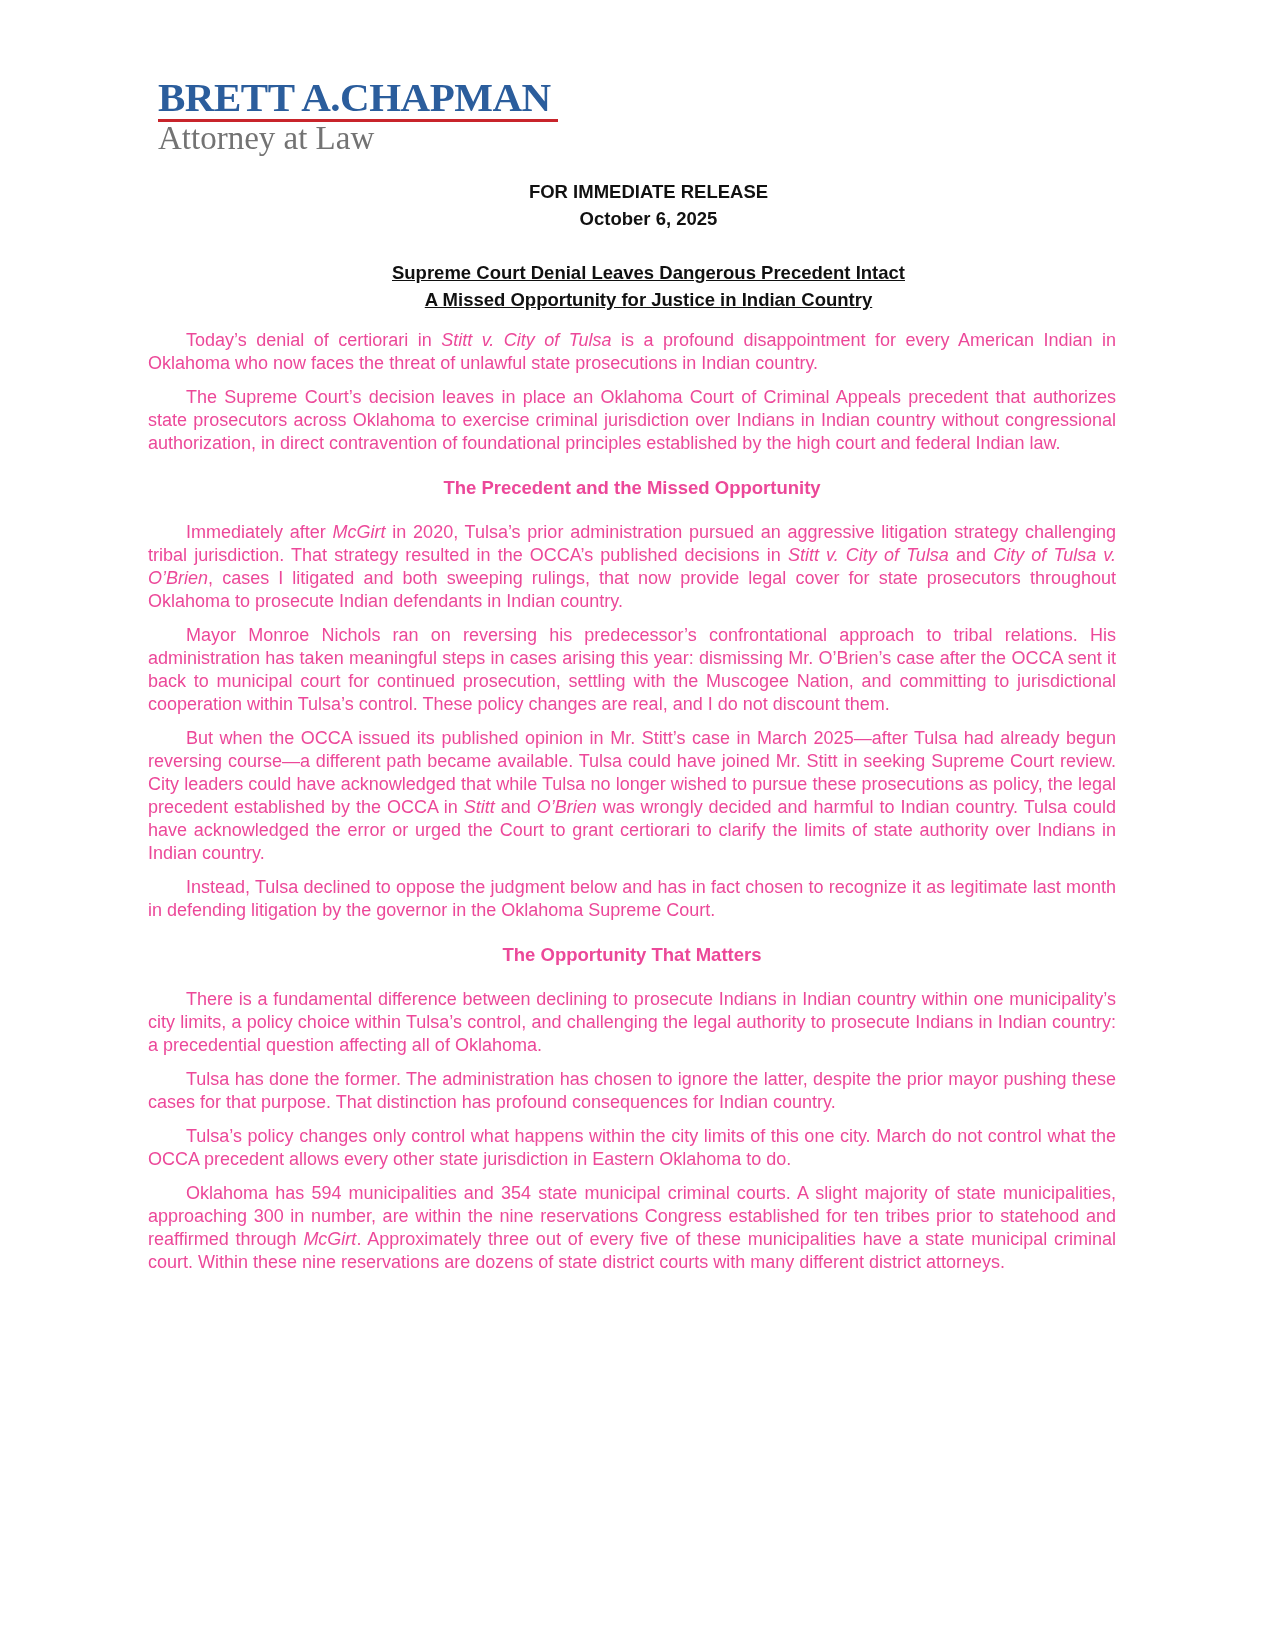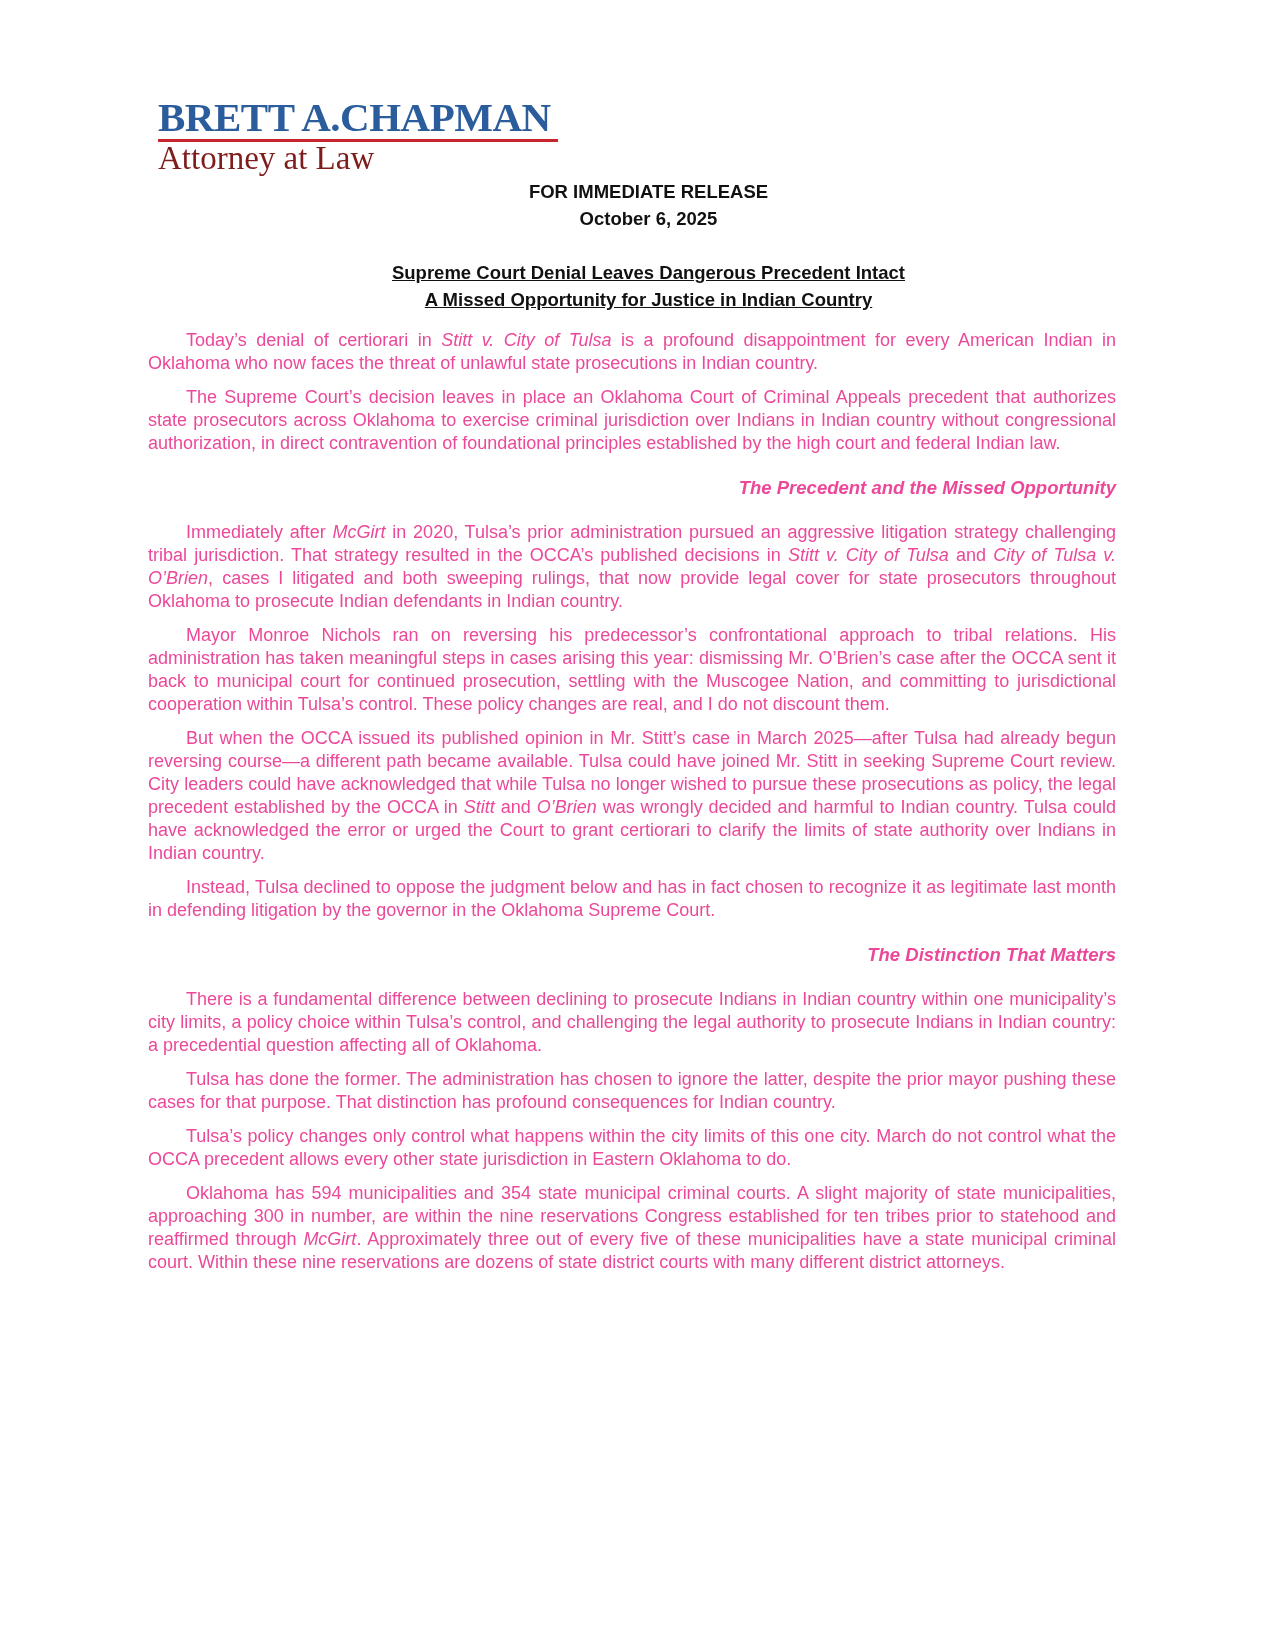--- a/index.html
+++ b/index.html
@@ -1,35 +1,35 @@
 <!DOCTYPE html>
 <html><head>
 <meta charset="utf-8">
 <style>
   html, body { margin: 0; padding: 0; background: #ffffff; }
   body { width: 1265px; height: 1637px; position: relative; overflow: hidden; color: #111; }
-  .letterhead { position: absolute; left: 158px; top: 76px; width: 420px; margin-top: 20px; }
+  .letterhead { position: absolute; left: 158px; top: 76px; width: 420px; }
   .lh-name {
     font-family: "Liberation Serif", serif; font-weight: bold; font-size: 41px;
     color: #2b5d9c; letter-spacing: -0.5px; line-height: 42px; white-space: nowrap;
   }
   .lh-rule { height: 3px; background: #c8242b; width: 400px; margin-top: 1px; }
   .lh-sub {
-    font-family: "Liberation Serif", serif; font-size: 33px; color: #7f1d1d;
+    font-family: "Liberation Serif", serif; font-size: 33px; color: #737373;
     line-height: 36px; margin-top: -2px; white-space: nowrap;
   }
   .header-block { position: absolute; left: 16px; width: 1265px; text-align: center;
     font-family: "Liberation Sans", sans-serif; font-weight: bold; font-size: 18.5px; line-height: 27px; }
   .release { top: 178px; }
   .title-block { top: 259px; }
   .title-block span { text-decoration: underline; display: block; }
   .body-text { position: absolute; left: 148px; width: 968px;
     font-family: "Liberation Sans", sans-serif; font-size: 18px; line-height: 23px; color: #ec4899; }
   .body-text p { margin: 0 0 11px 0; text-indent: 38px; text-align: justify; }
-  .body-text h2 { font-size: 18.5px; font-weight: bold; text-align: right; margin: 21px 0 22px 0; font-style: italic; }
+  .body-text h2 { font-size: 18.5px; font-weight: bold; text-align: center; margin: 21px 0 22px 0; }
   .sec1 { top: 329px; }
   em { font-style: italic; }
 </style>
 </head>
 <body>
 
 <div class="letterhead">
   <div class="lh-name">BRETT A.CHAPMAN</div>
   <div class="lh-rule"></div>
   <div class="lh-sub">Attorney at Law</div>
@@ -48,18 +48,18 @@
 <div class="body-text sec1">
   <p><span>Today’s denial of certiorari in </span><em>Stitt v. City of Tulsa</em><span> is a profound disappointment for every American Indian in Oklahoma who now faces the threat of unlawful state prosecutions in Indian country.</span></p>
   <p>The Supreme Court’s decision leaves in place an Oklahoma Court of Criminal Appeals precedent that authorizes state prosecutors across Oklahoma to exercise criminal jurisdiction over Indians in Indian country without congressional authorization, in direct contravention of foundational principles established by the high court and federal Indian law.</p>
 
   <h2>The Precedent and the Missed Opportunity</h2>
   <p><span>Immediately after </span><em>McGirt</em><span> in 2020, Tulsa’s prior administration pursued an aggressive litigation strategy challenging tribal jurisdiction. That strategy resulted in the OCCA’s published decisions in </span><em>Stitt v. City of Tulsa</em><span> and </span><em>City of Tulsa v. O’Brien</em><span>, cases I litigated and both sweeping rulings, that now provide legal cover for state prosecutors throughout Oklahoma to prosecute Indian defendants in Indian country.</span></p>
   <p>Mayor Monroe Nichols ran on reversing his predecessor’s confrontational approach to tribal relations. His administration has taken meaningful steps in cases arising this year: dismissing Mr. O’Brien’s case after the OCCA sent it back to municipal court for continued prosecution, settling with the Muscogee Nation, and committing to jurisdictional cooperation within Tulsa’s control. These policy changes are real, and I do not discount them.</p>
   <p><span>But when the OCCA issued its published opinion in Mr. Stitt’s case in March 2025—after Tulsa had already begun reversing course—a different path became available. Tulsa could have joined Mr. Stitt in seeking Supreme Court review. City leaders could have acknowledged that while Tulsa no longer wished to pursue these prosecutions as policy, the legal precedent established by the OCCA in </span><em>Stitt</em><span> and </span><em>O’Brien</em><span> was wrongly decided and harmful to Indian country. Tulsa could have acknowledged the error or urged the Court to grant certiorari to clarify the limits of state authority over Indians in Indian country.</span></p>
   <p>Instead, Tulsa declined to oppose the judgment below and has in fact chosen to recognize it as legitimate last month in defending litigation by the governor in the Oklahoma Supreme Court.</p>
 
-  <h2>The Distinction That Matters</h2>
+  <h2>The Opportunity That Matters</h2>
   <p>There is a fundamental difference between declining to prosecute Indians in Indian country within one municipality’s city limits, a policy choice within Tulsa’s control, and challenging the legal authority to prosecute Indians in Indian country: a precedential question affecting all of Oklahoma.</p>
   <p>Tulsa has done the former. The administration has chosen to ignore the latter, despite the prior mayor pushing these cases for that purpose. That distinction has profound consequences for Indian country.</p>
   <p>Tulsa’s policy changes only control what happens within the city limits of this one city. March do not control what the OCCA precedent allows every other state jurisdiction in Eastern Oklahoma to do.</p>
   <p><span>Oklahoma has 594 municipalities and 354 state municipal criminal courts. A slight majority of state municipalities, approaching 300 in number, are within the nine reservations Congress established for ten tribes prior to statehood and reaffirmed through </span><em>McGirt</em><span>. Approximately three out of every five of these municipalities have a state municipal criminal court. Within these nine reservations are dozens of state district courts with many different district attorneys.</span></p>
 </div>
 
 </body></html>

